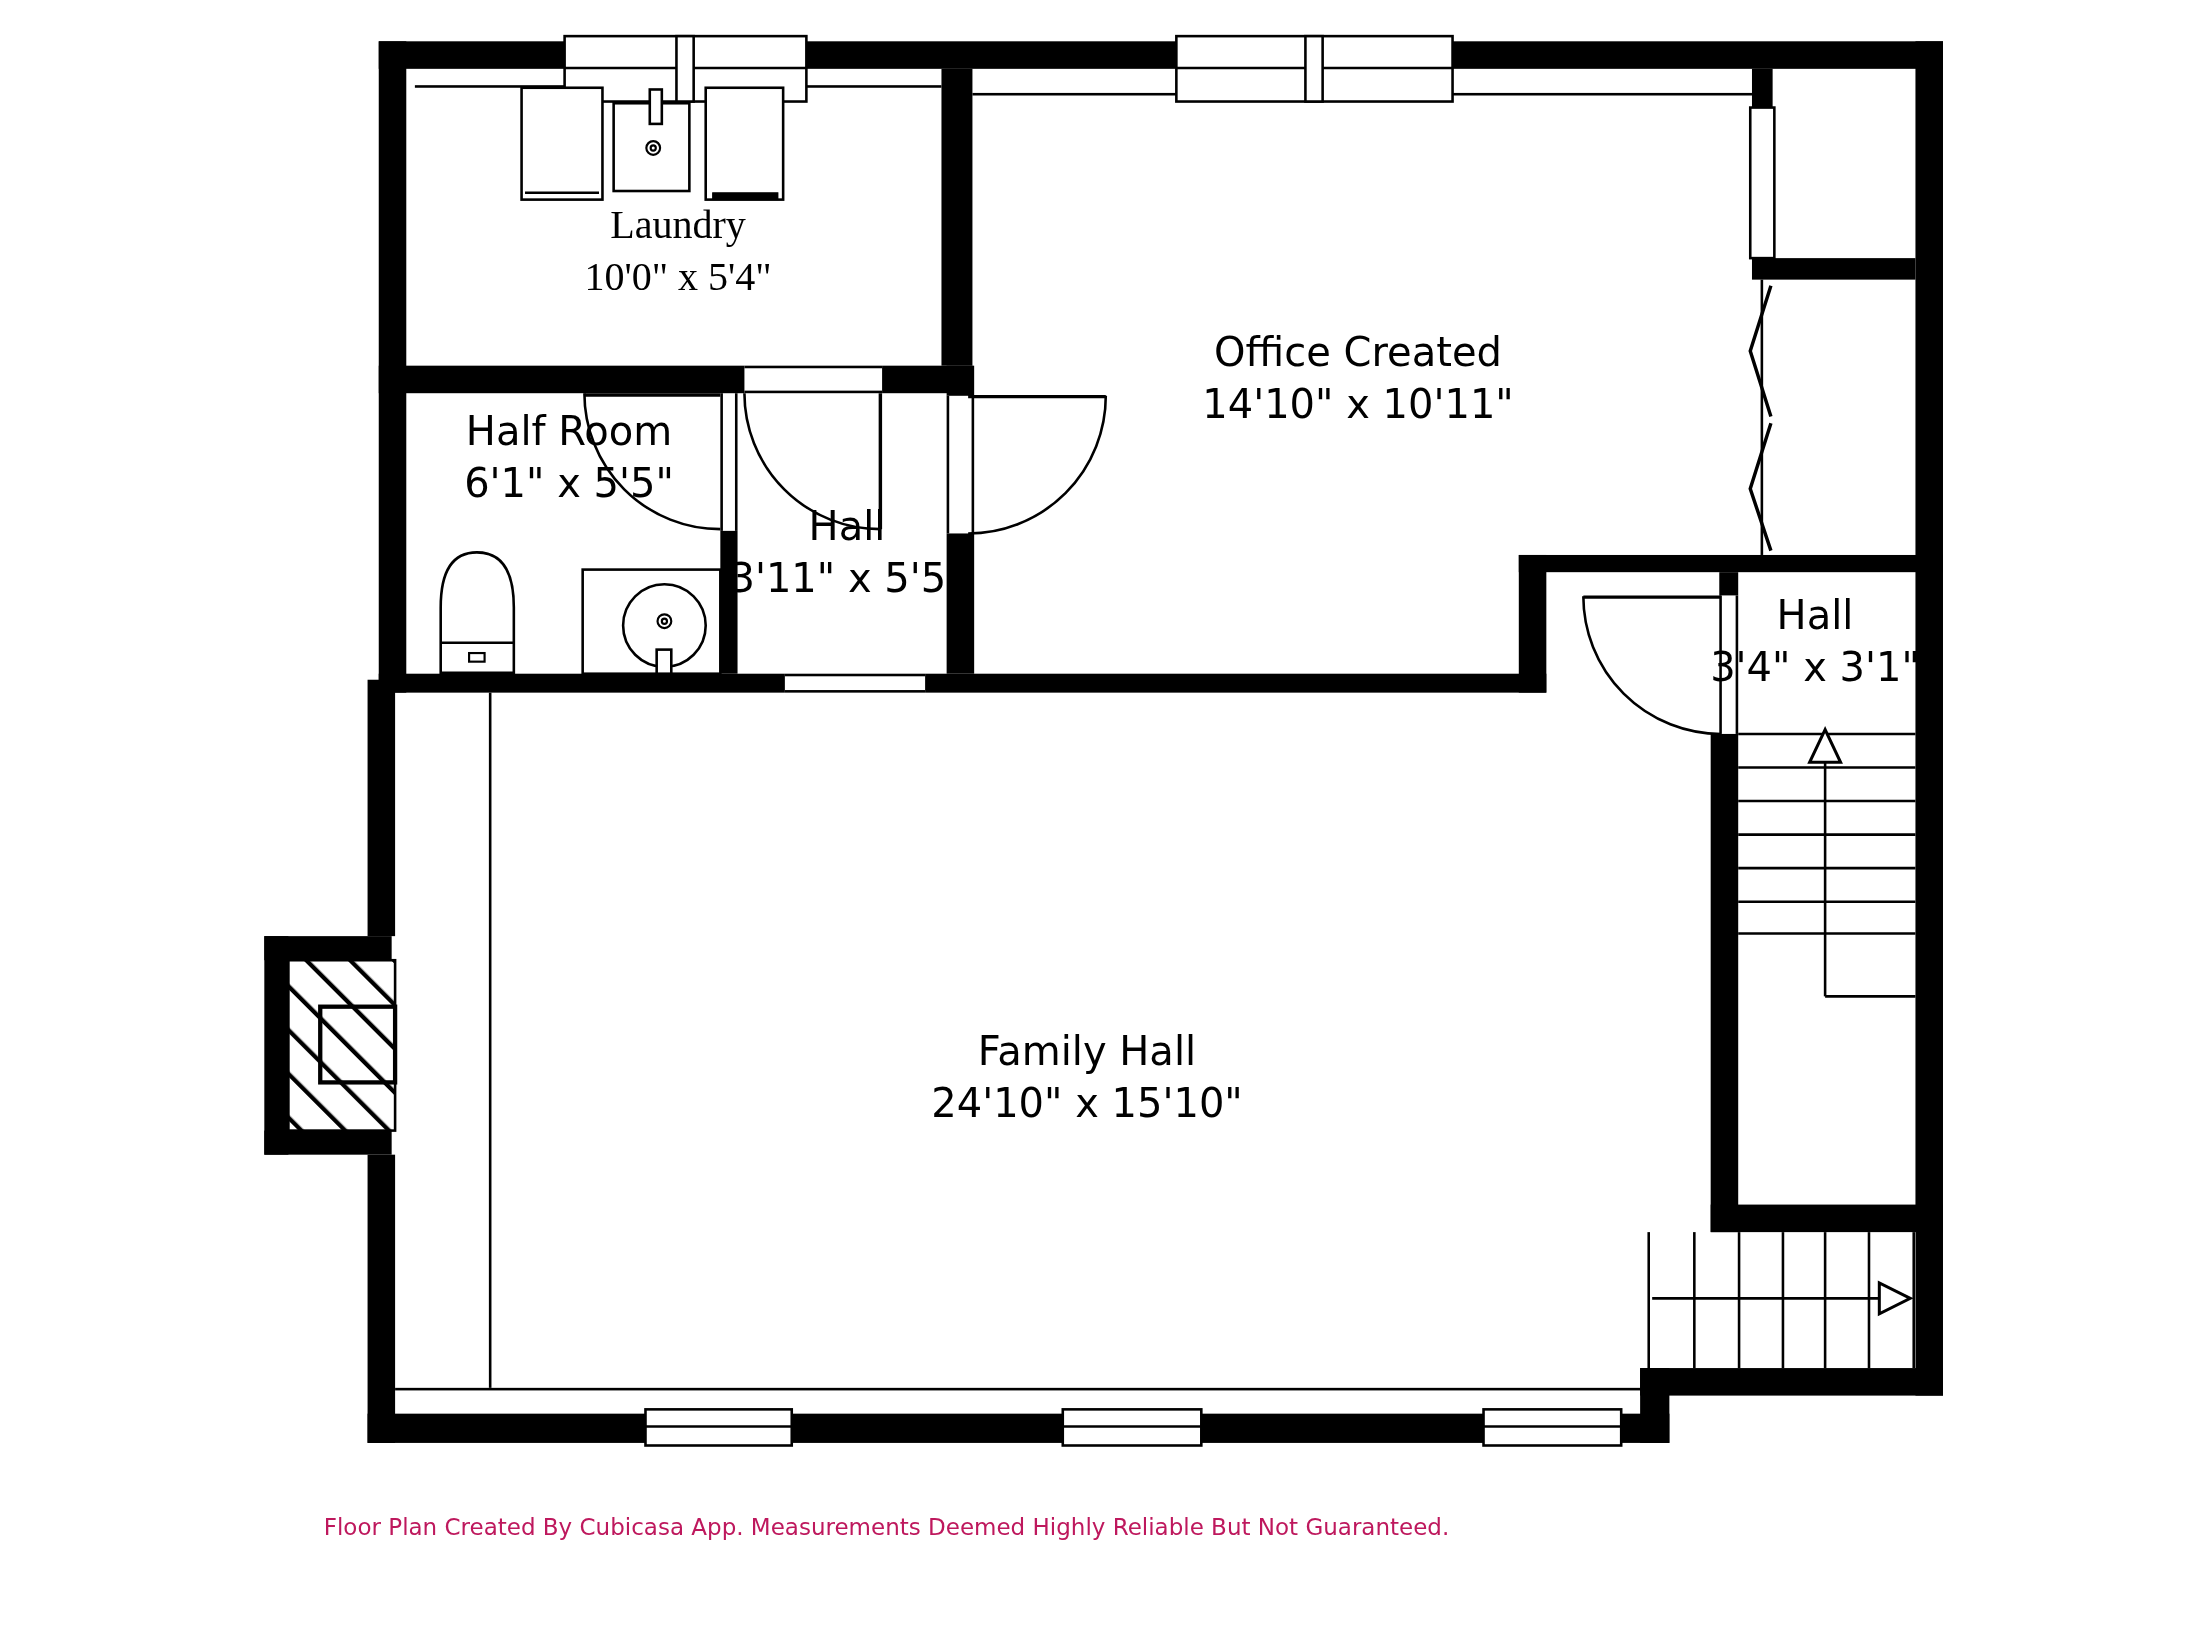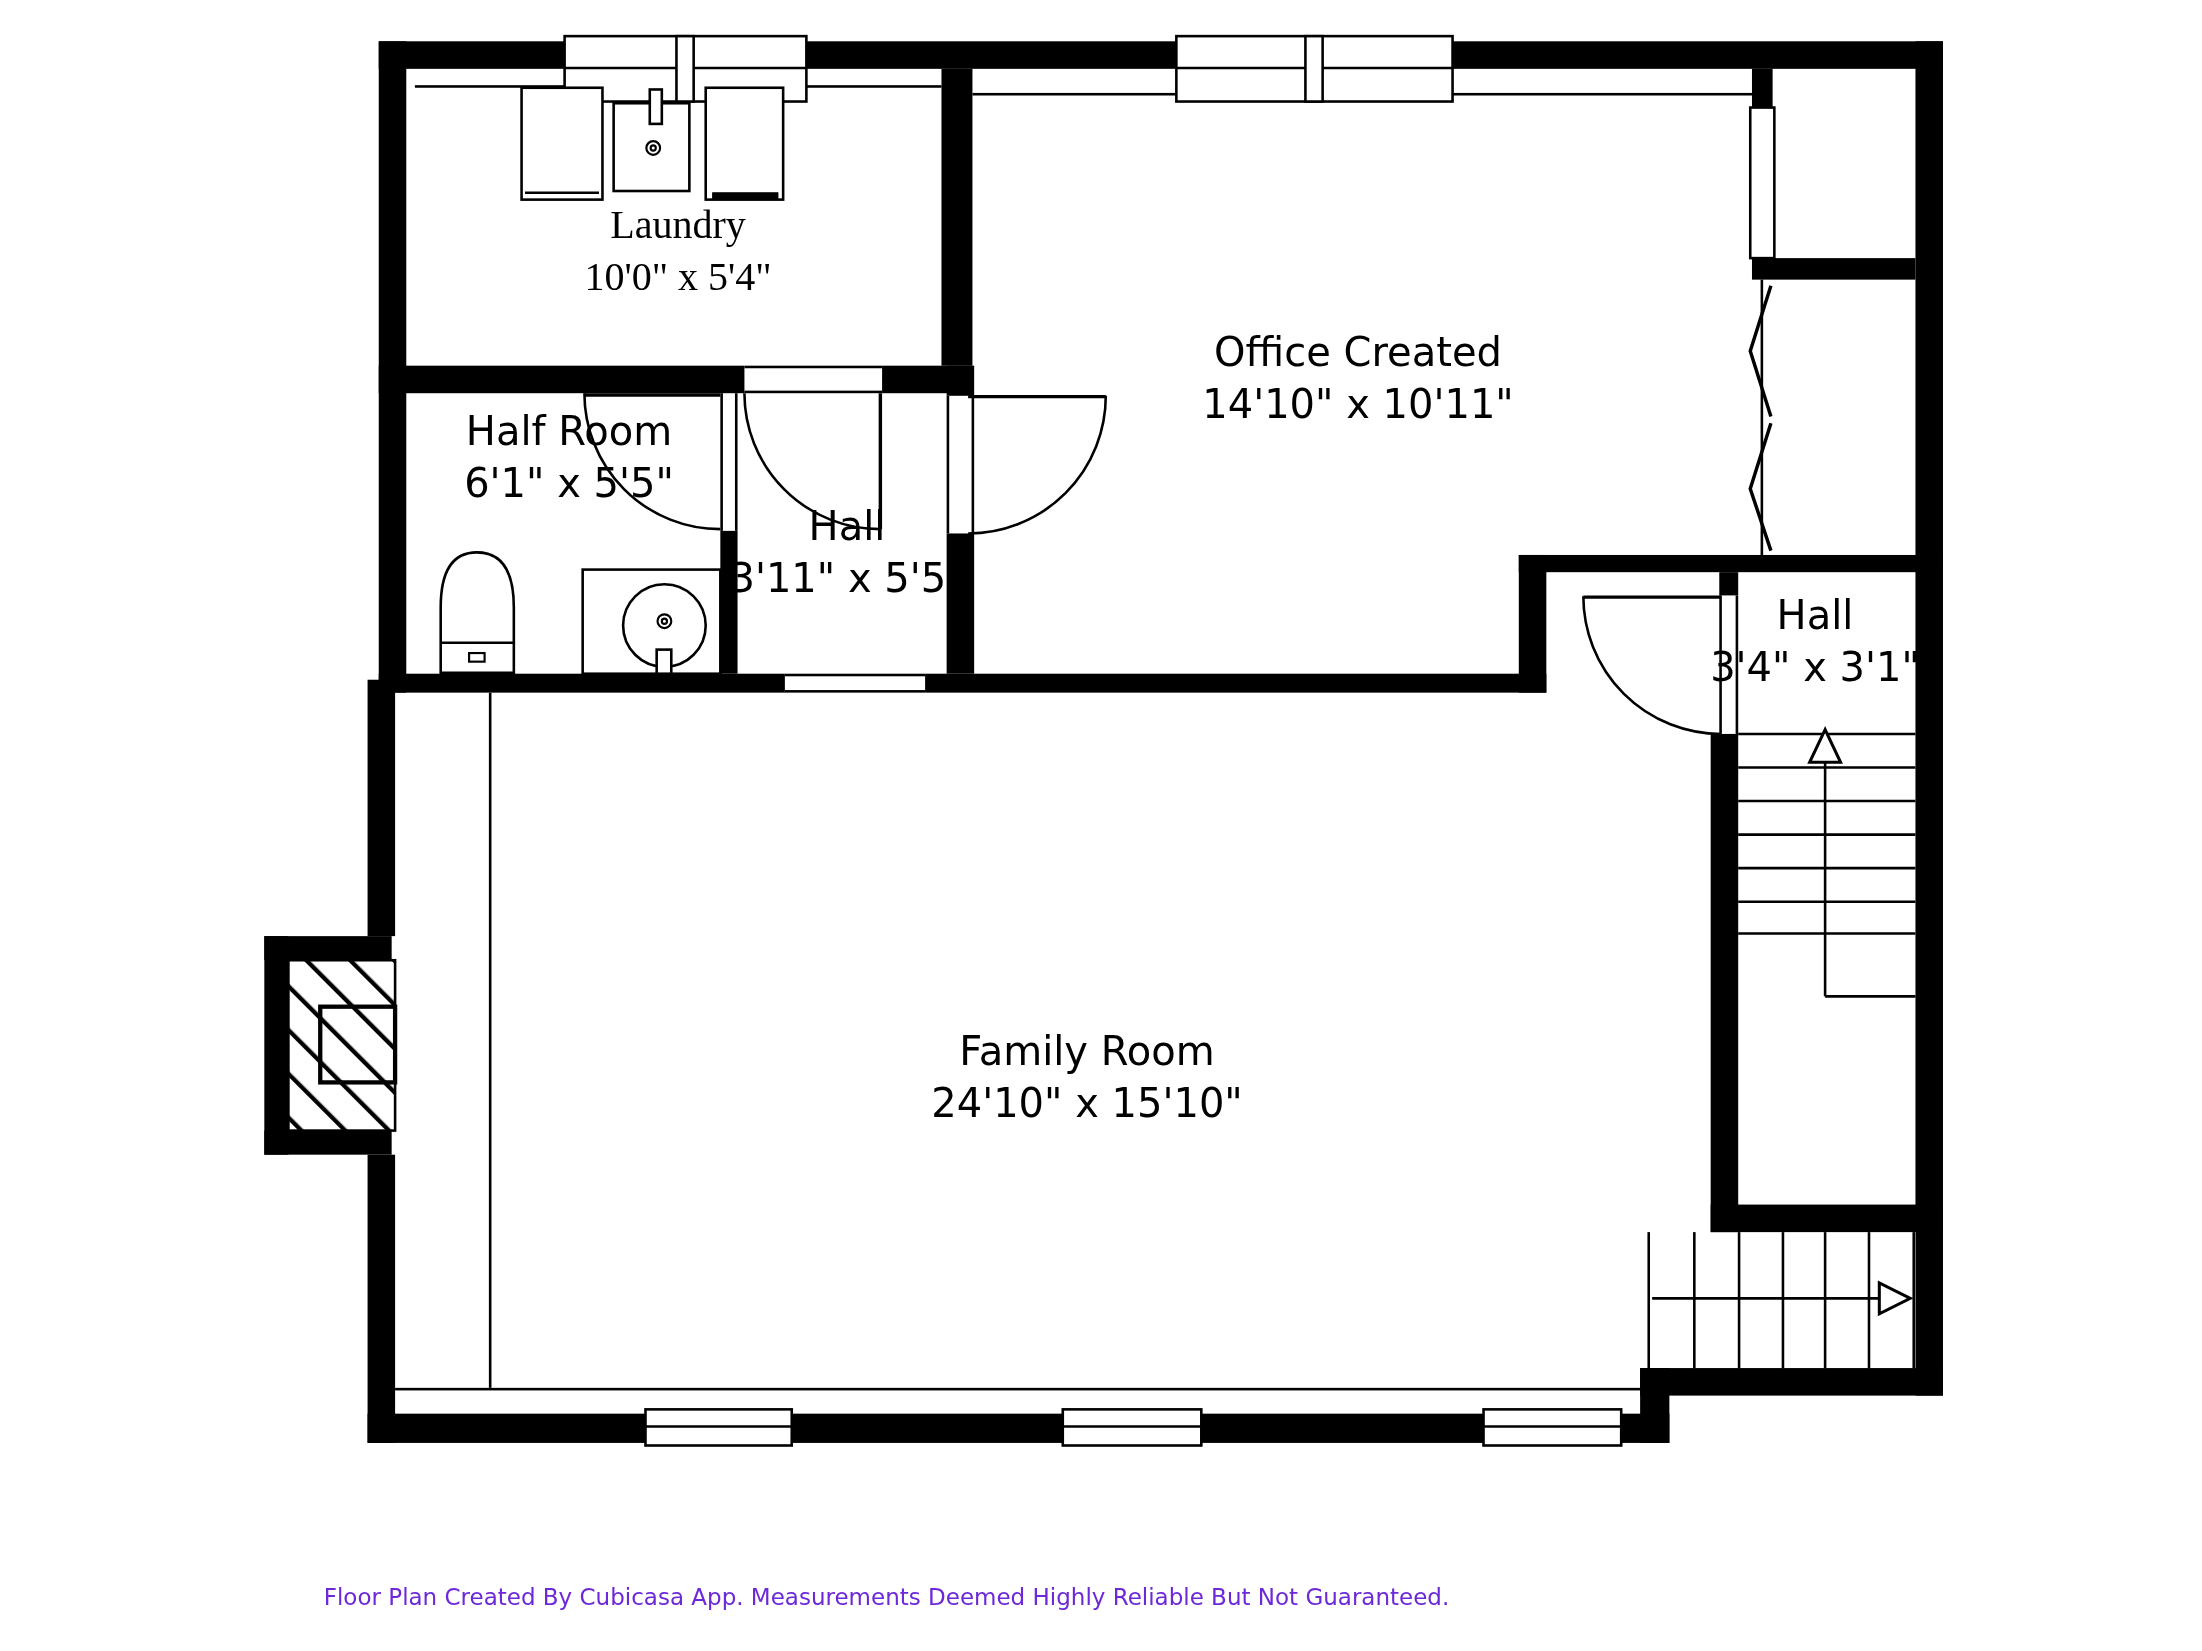--- a/index.html
+++ b/index.html
@@ -3,22 +3,22 @@
 <meta charset="utf-8">
 <style>
   html,body{margin:0;padding:0;background:#ffffff;}
   .stage{position:relative;width:2203px;height:1652px;background:#ffffff;overflow:hidden;
          font-family:"DejaVu Sans","Liberation Sans",sans-serif;}
   .plan-svg{position:absolute;left:0;top:0;}
   .wall{fill:#000000;}
   .tline{fill:#000000;}
   .room-label{position:absolute;transform:translate(-50%,-50%);text-align:center;
               color:#000000;font-size:40px;line-height:52px;white-space:nowrap;}
-  .footer-note{position:absolute;left:0;top:1584px;width:1773px;text-align:center;
-               color:#6d28d9;font-size:23px;}
+  .footer-note{position:absolute;left:0;top:1514px;width:1773px;text-align:center;
+               color:#be185d;font-size:23px;}
 </style>
 </head>
 <body>
 
 <div class="stage">
 
   <svg class="plan-svg" width="2203" height="1652" viewBox="0 0 2560 1920">
     <defs>
       <pattern id="hatch" patternUnits="userSpaceOnUse" width="36" height="36" patternTransform="rotate(-45)">
         <rect width="36" height="36" fill="#ffffff"></rect>
@@ -205,21 +205,21 @@
     <div>Hall</div>
     <div>3'11" x 5'5"</div>
   </div>
 
   <div class="room-label" style="left:1358px;top:378px;">
     <div>Office Created</div>
     <div>14'10" x 10'11"</div>
   </div>
 
   <div class="room-label" style="left:1087px;top:1077px;">
-    <div>Family Room</div>
+    <div>Family Hall</div>
     <div>24'10" x 15'10"</div>
   </div>
 
   <div class="room-label" style="left:1815px;top:641px;">
     <div>Hall</div>
     <div>3'4" x 3'1"</div>
   </div>
 
   <div class="footer-note">Floor Plan Created By Cubicasa App. Measurements Deemed Highly Reliable But Not Guaranteed.</div>
 

